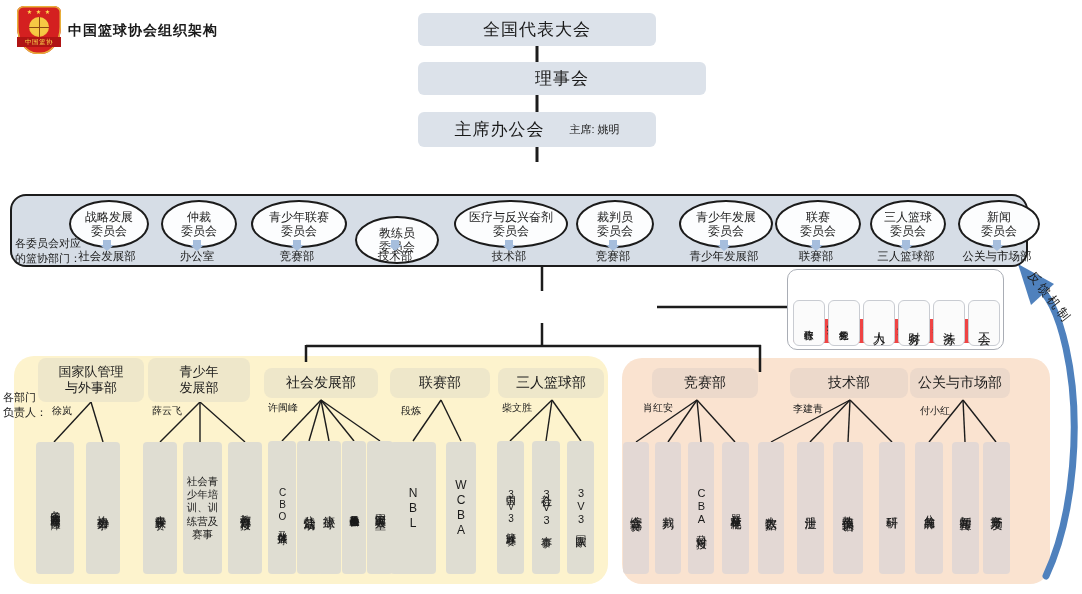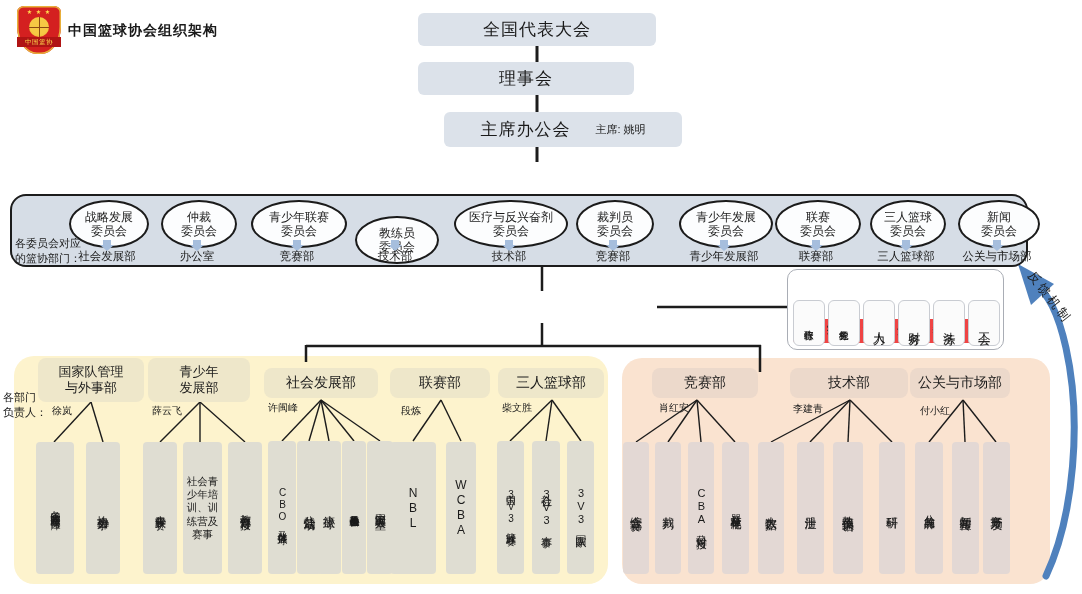--- a/index.html
+++ b/index.html
@@ -103,22 +103,22 @@
   </svg>
 
   <div class="abs shield" style="left:17px;top:6px;">
     <div class="stars">★ ★ ★</div>
     <div class="ball"></div>
     <div class="banner">中国篮协</div>
   </div>
   <div class="abs title" style="left:68px;top:22px;">中国篮球协会组织架构</div>
 
   <div class="abs gbox" style="left:418px;top:13px;width:238px;height:33px;">全国代表大会</div>
-  <div class="abs gbox" style="left:418px;top:62px;width:216px;height:33px;">理事会</div>
-  <div class="abs gbox" style="left:418px;top:112px;width:238px;height:35px;gap:25px;margin-left:26px;">
+  <div class="abs gbox" style="left:418px;top:62px;width:288px;height:33px;">理事会</div>
+  <div class="abs gbox" style="left:418px;top:112px;width:238px;height:35px;gap:25px;">
     <span>主席办公会</span>
     <span class="notetxt">主席: 姚明</span>
   </div>
 
   <div class="abs band" style="left:10px;top:194px;width:1014px;height:69px;"></div>
   <div class="abs sidelabel" style="left:15px;top:236px;">各委员会对应
 的篮协部门：</div>
 
   <div class="abs ellipse" style="left:69px;top:200px;width:76px;height:44px;">战略发展
 委员会</div>
@@ -249,21 +249,21 @@
       <span class="vtext f10">中国3V3篮球联赛</span>
     </div>
   <div class="abs col" style="left:532px;top:441px;width:28px;height:133px;background:#dfddd2;">
       <span class="vtext f11">社会3V3赛事</span>
     </div>
   <div class="abs col" style="left:567px;top:441px;width:27px;height:133px;background:#dfddd2;">
       <span class="vtext f11">3V3国家队</span>
     </div>
 
   <div class="abs hdr hdr1" style="left:652px;top:368px;width:106px;height:30px;background:#ecd9cb;">竞赛部</div>
-  <div class="abs leader" style="left:643px;top:401px;margin-left:16px;">肖红安</div>
+  <div class="abs leader" style="left:643px;top:401px;">肖红安</div>
   <div class="abs col" style="left:623px;top:442px;width:26px;height:132px;background:#e3d8d4;">
       <span class="vtext f12">综合竞赛</span>
     </div>
   <div class="abs col" style="left:655px;top:442px;width:26px;height:132px;background:#e3d8d4;">
       <span class="vtext f12">裁判</span>
     </div>
   <div class="abs col" style="left:688px;top:442px;width:26px;height:132px;background:#e3d8d4;">
       <span class="vtext f11">CBA公司对接</span>
     </div>
   <div class="abs col" style="left:722px;top:442px;width:27px;height:132px;background:#e3d8d4;">

